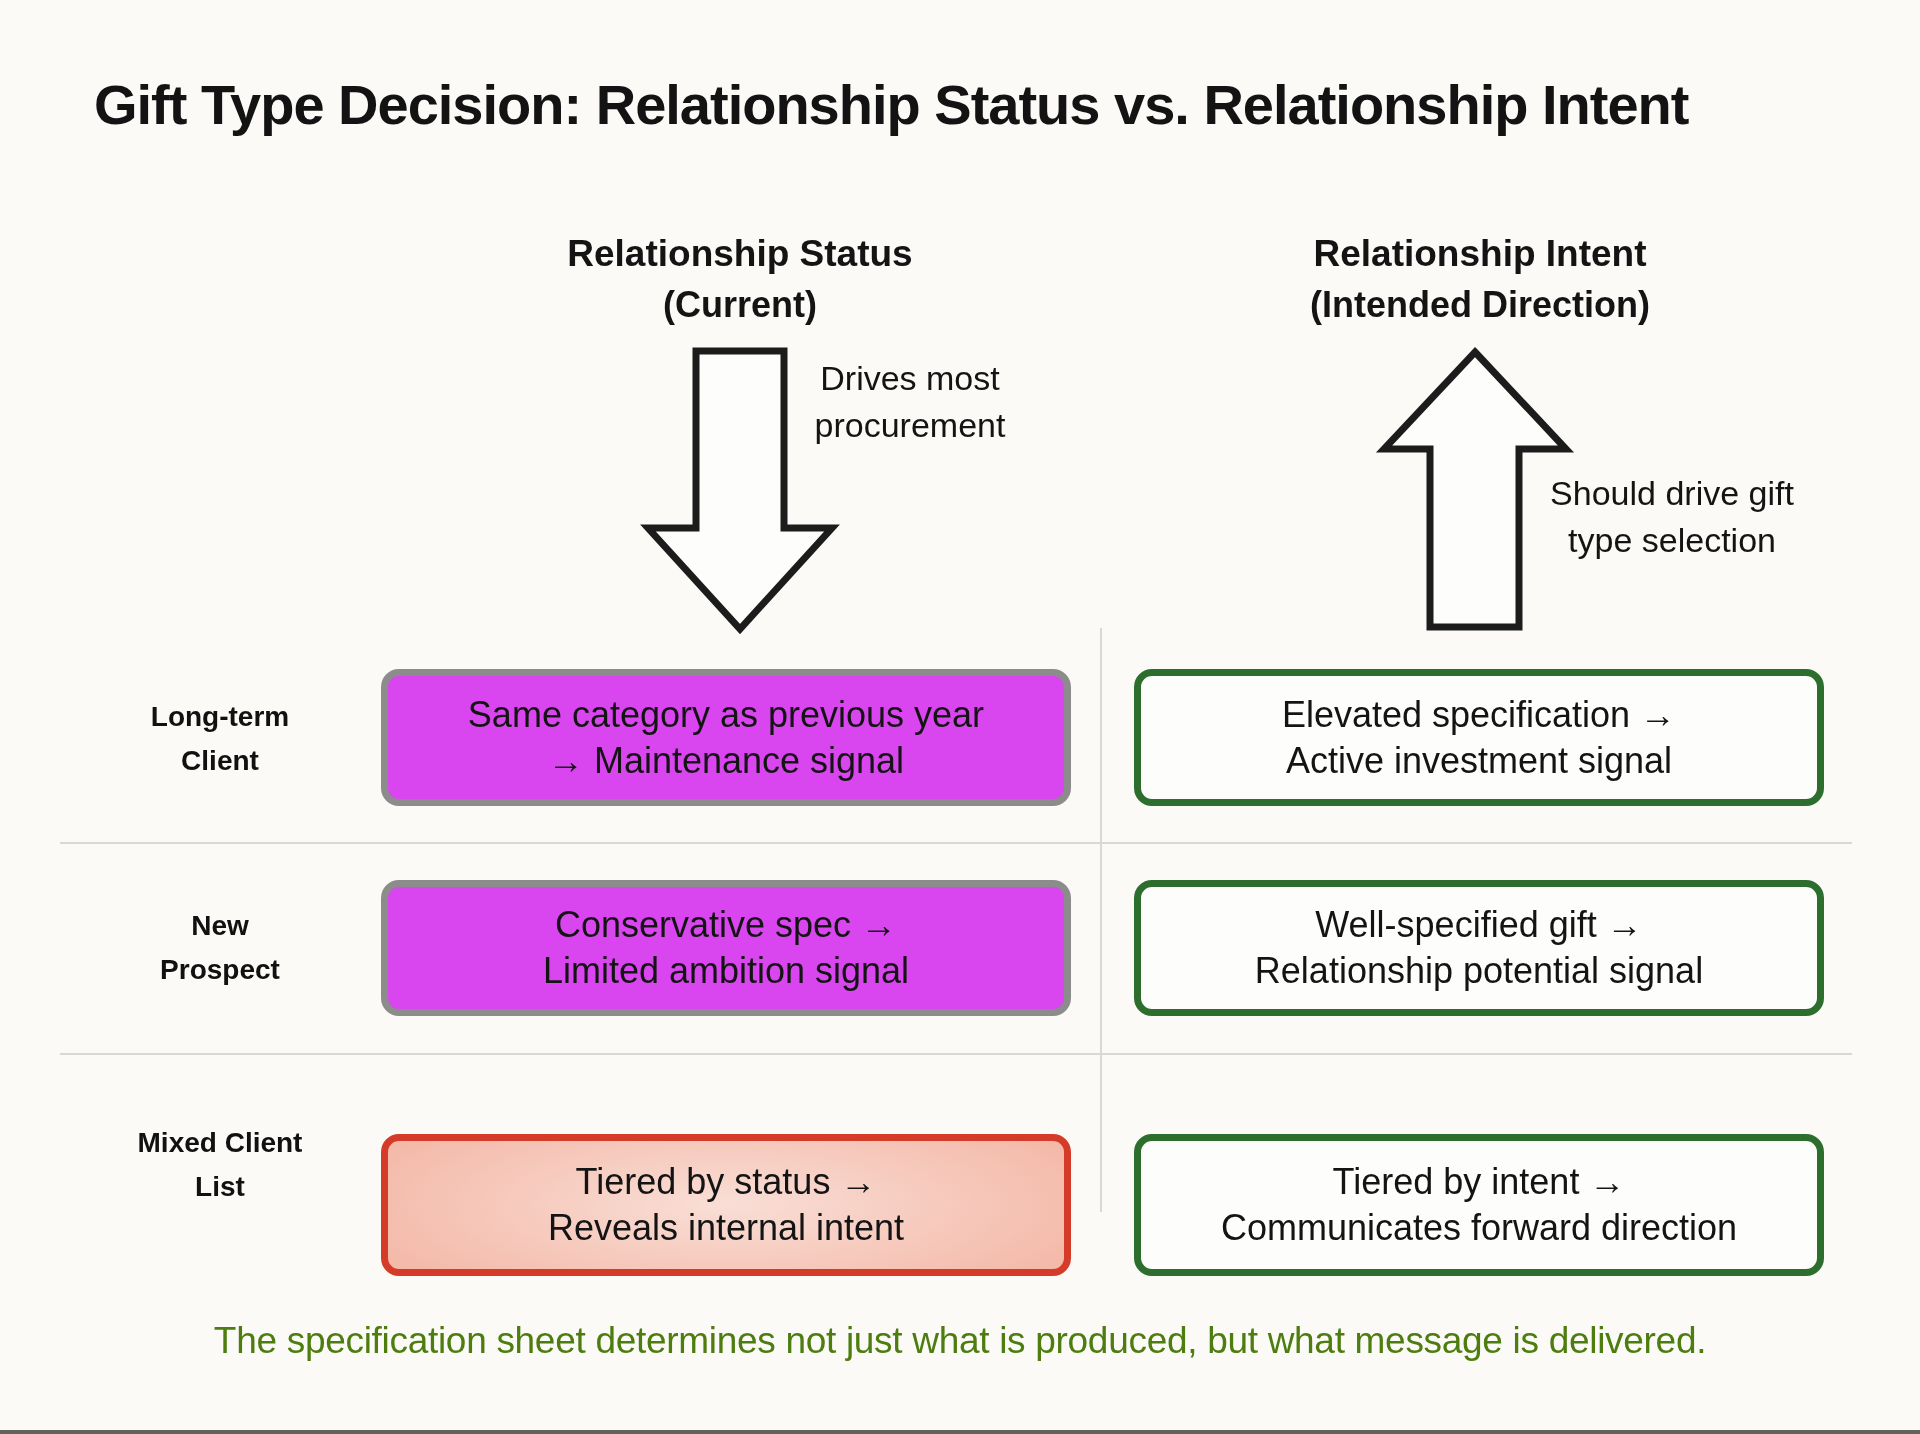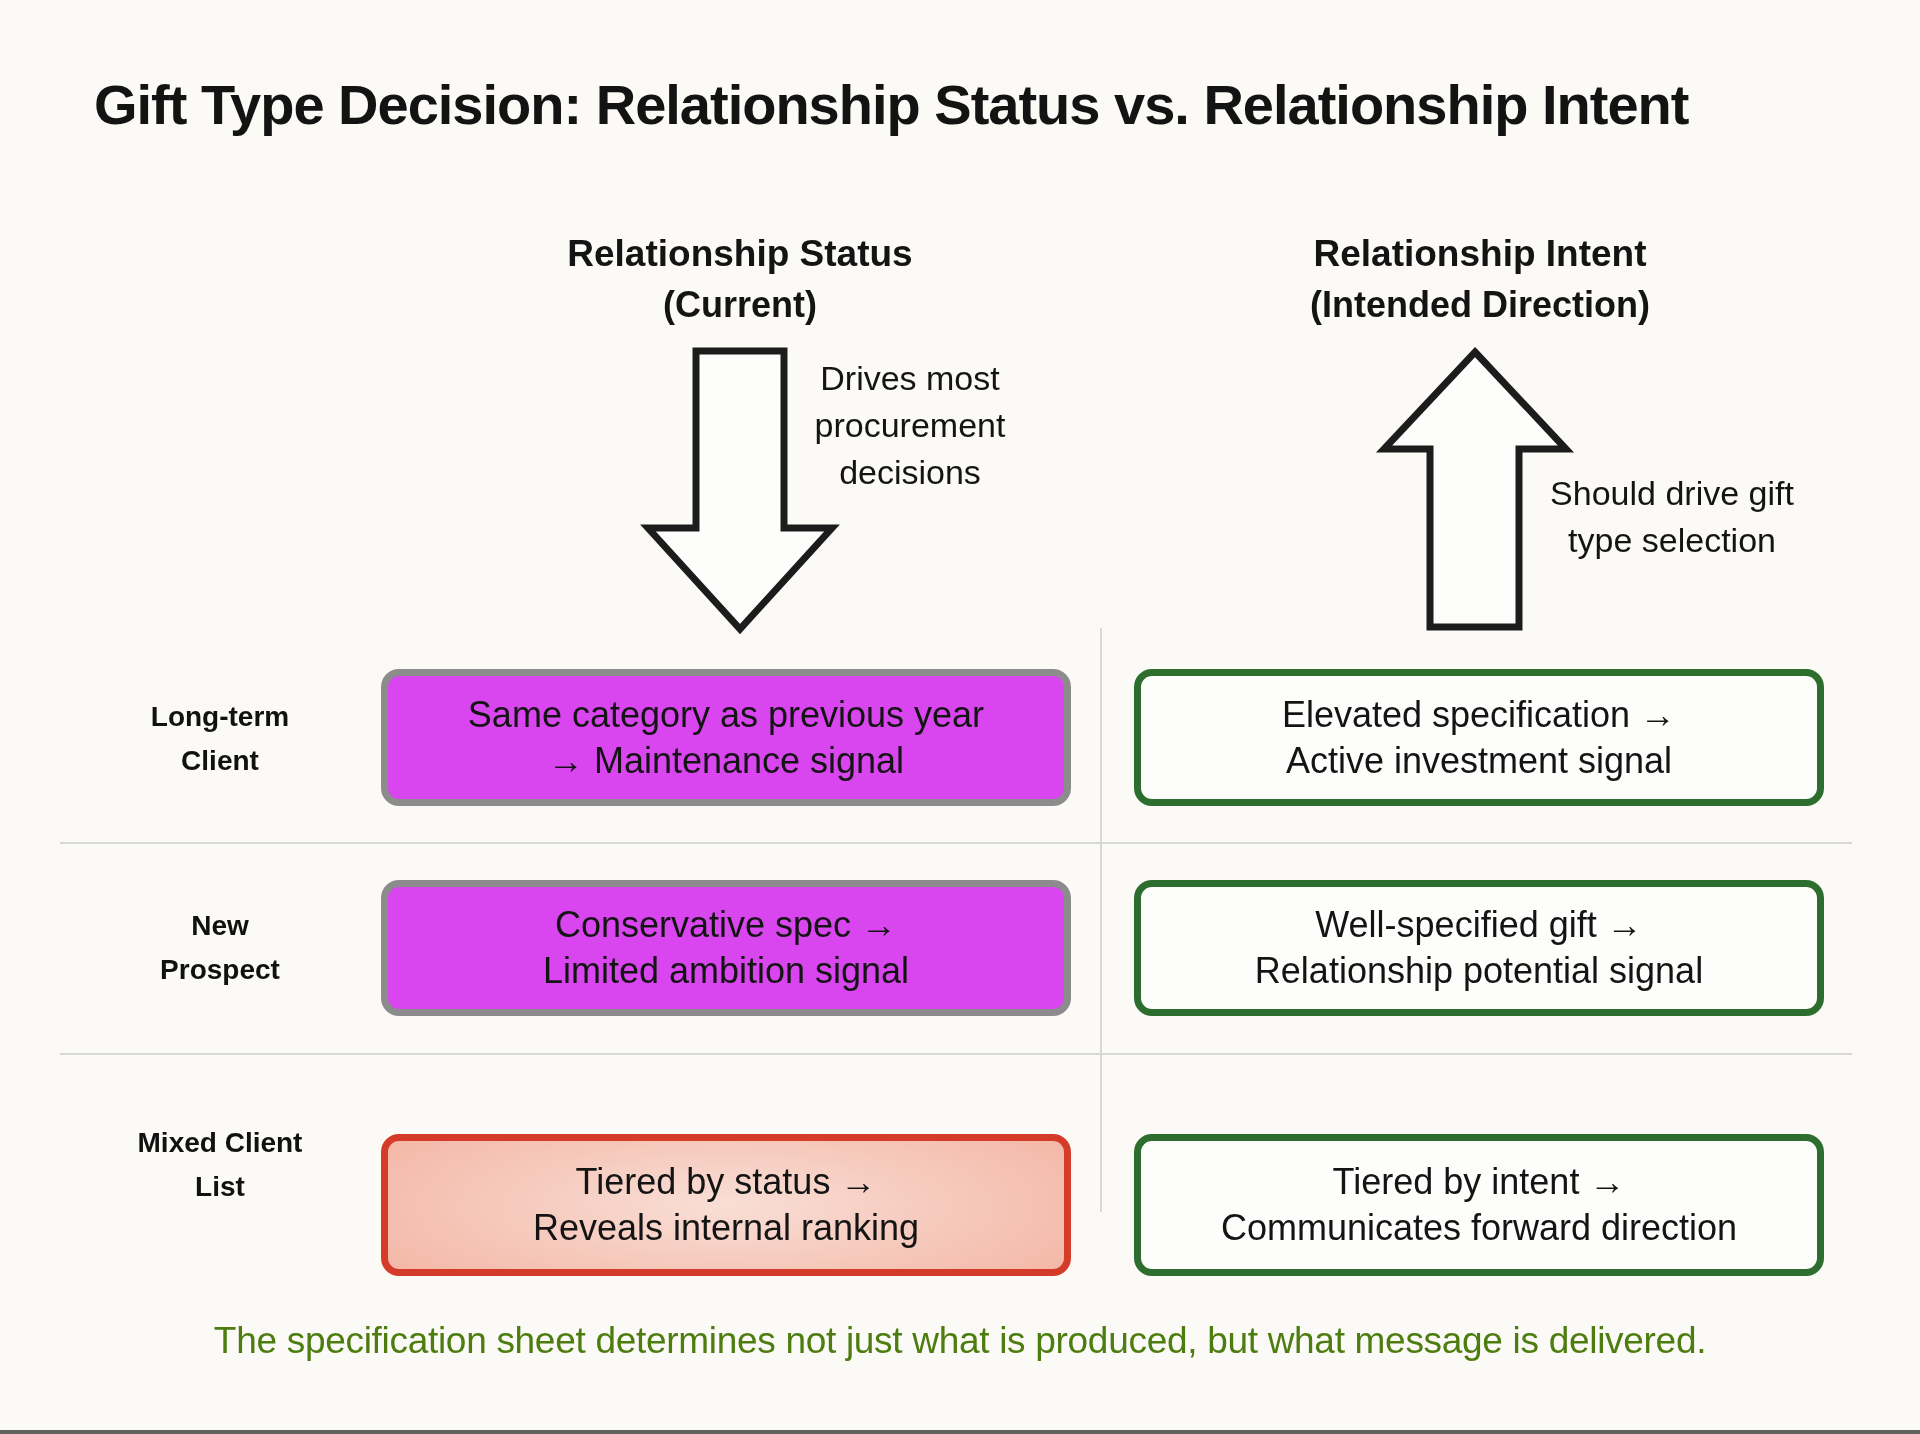--- a/index.html
+++ b/index.html
@@ -77,21 +77,20 @@
   </div>
 
   <svg class="arrows" width="1920" height="1434" viewBox="0 0 1920 1434">
     <polygon class="block-arrow" points="696,351 784,351 784,528 832,528 740,629 648,528 696,528"></polygon>
     <polygon class="block-arrow" points="1475,352 1566,449 1519,449 1519,627 1430,627 1430,449 1384,449"></polygon>
   </svg>
 
   <div class="arrow-label al-status">
     <div>Drives most</div>
     <div>procurement</div>
-    <div>decisions</div>
   </div>
 
   <div class="arrow-label al-intent">
     <div>Should drive gift</div>
     <div>type selection</div>
   </div>
 
   <div class="vdivider"></div>
   <div class="hdivider hd1"></div>
   <div class="hdivider hd2"></div>
@@ -121,21 +120,21 @@
     <div>Well-specified gift →</div>
     <div>Relationship potential signal</div>
   </div>
 
   <div class="row-label lr2">
     <div>Mixed Client</div>
     <div>List</div>
   </div>
   <div class="cell status-cell cr2 alert">
     <div>Tiered by status →</div>
-    <div>Reveals internal ranking</div>
+    <div>Reveals internal intent</div>
   </div>
   <div class="cell intent-cell cr2 positive">
     <div>Tiered by intent →</div>
     <div>Communicates forward direction</div>
   </div>
 
   <div class="caption">The specification sheet determines not just what is produced, but what message is delivered.</div>
   <div class="bottom-strip"></div>
 </div>
 

